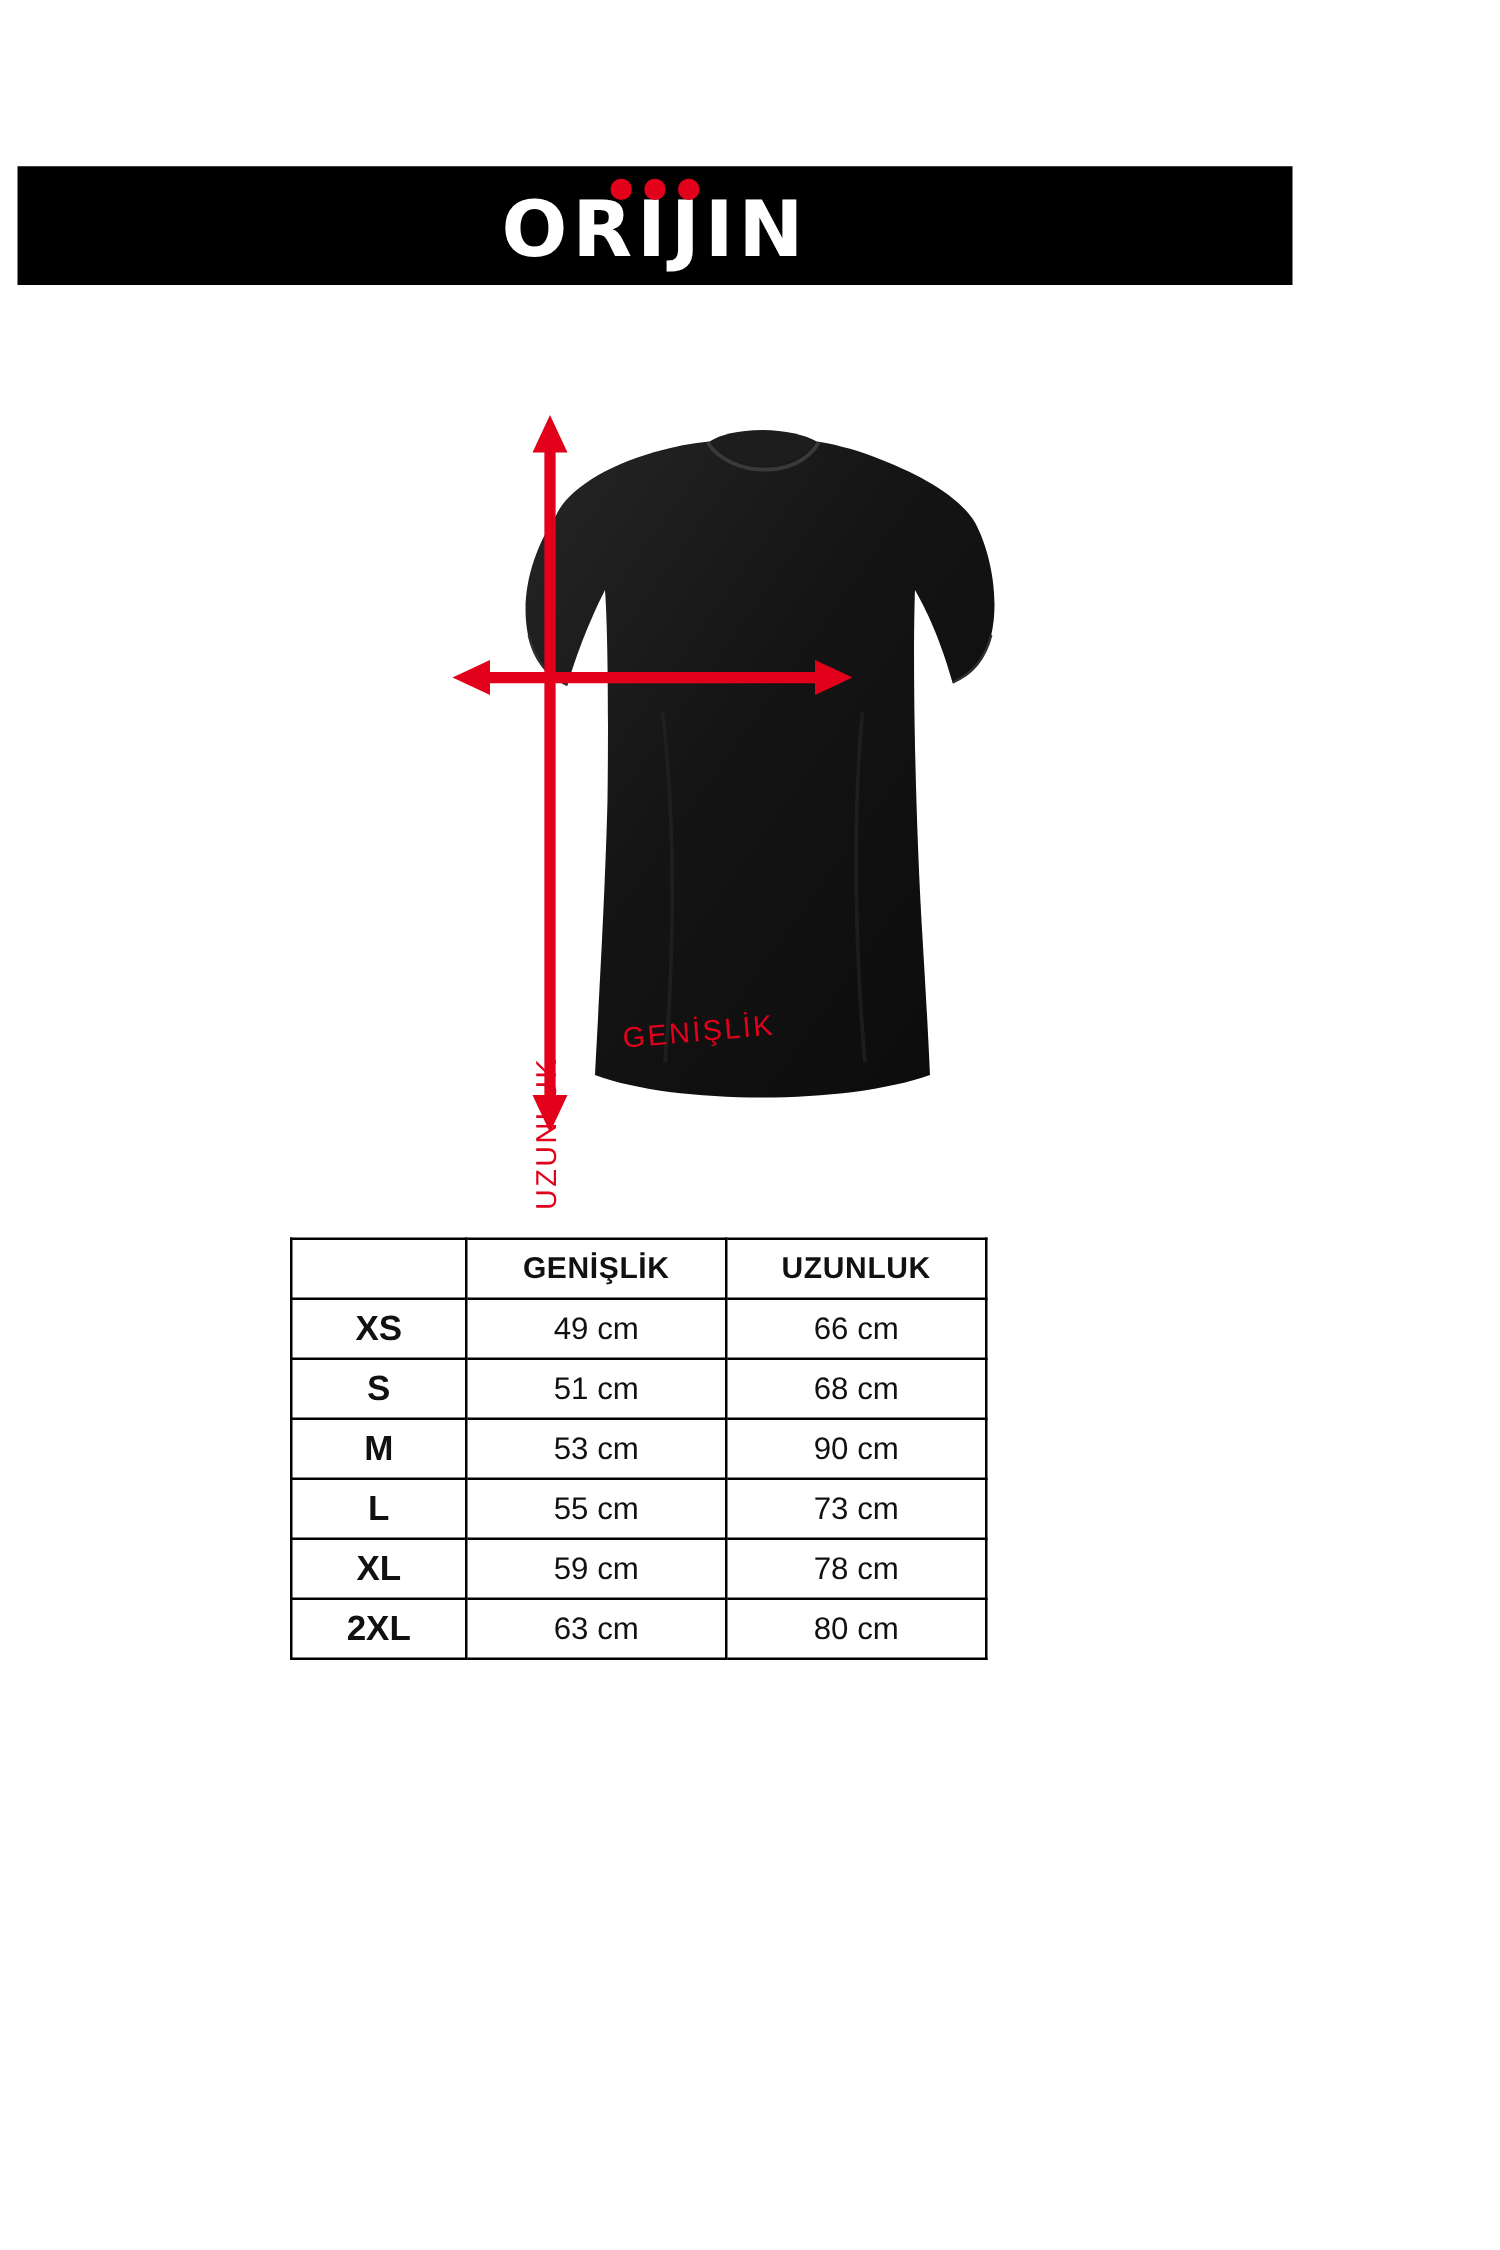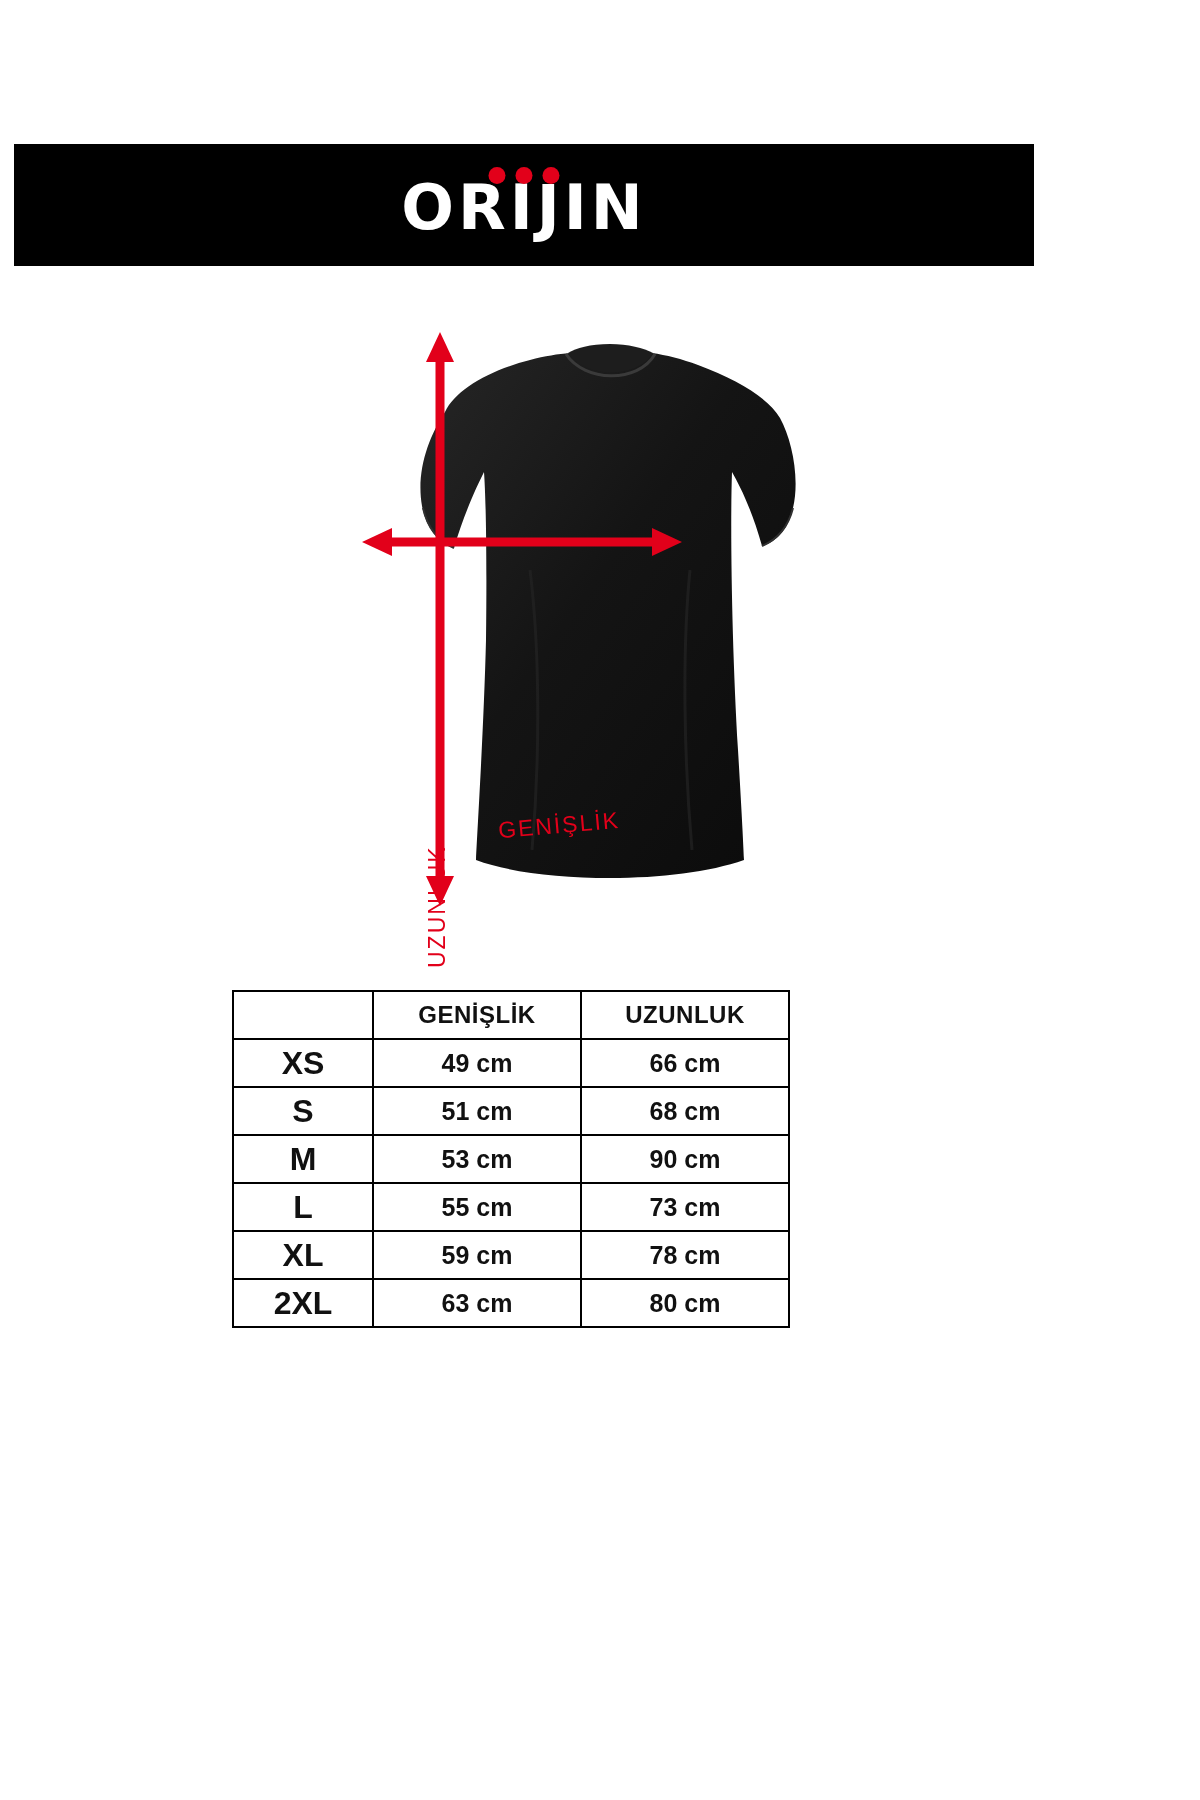--- a/index.html
+++ b/index.html
@@ -12,23 +12,23 @@
     height: 1800px;
     font-family: "Liberation Sans", sans-serif;
     position: relative;
     overflow: hidden;
   }
 
   
   .banner {
     position: absolute;
     left: 14px;
-    top: 144px;
+    top: 133px;
     width: 1020px;
-    height: 122px;
+    height: 95px;
     background: #000000;
     display: flex;
     align-items: center;
     justify-content: center;
   }
   .brand-wrap {
     position: relative;
     display: inline-block;
     padding-top: 6px;
   }
@@ -102,31 +102,31 @@
     border-collapse: collapse;
     width: 100%;
     table-layout: fixed;
   }
   table.size-table td, table.size-table th {
     border: 2px solid #000000;
     text-align: center;
     height: 44px;
     font-size: 25px;
     color: #111111;
-    font-weight: bold;
+    font-weight: normal;
     font-family: "Liberation Sans", sans-serif;
   }
   table.size-table th {
     font-weight: bold;
     font-size: 24px;
     letter-spacing: 0.5px;
   }
   table.size-table td.size-cell {
     font-weight: bold;
-    font-size: 32px;
+    font-size: 28px;
   }
   col.c1 { width: 140px; }
   col.c2 { width: 208px; }
   col.c3 { width: 208px; }
 </style>
 </head>
 <body>
 
 <div class="banner">
   <div class="brand-wrap">

